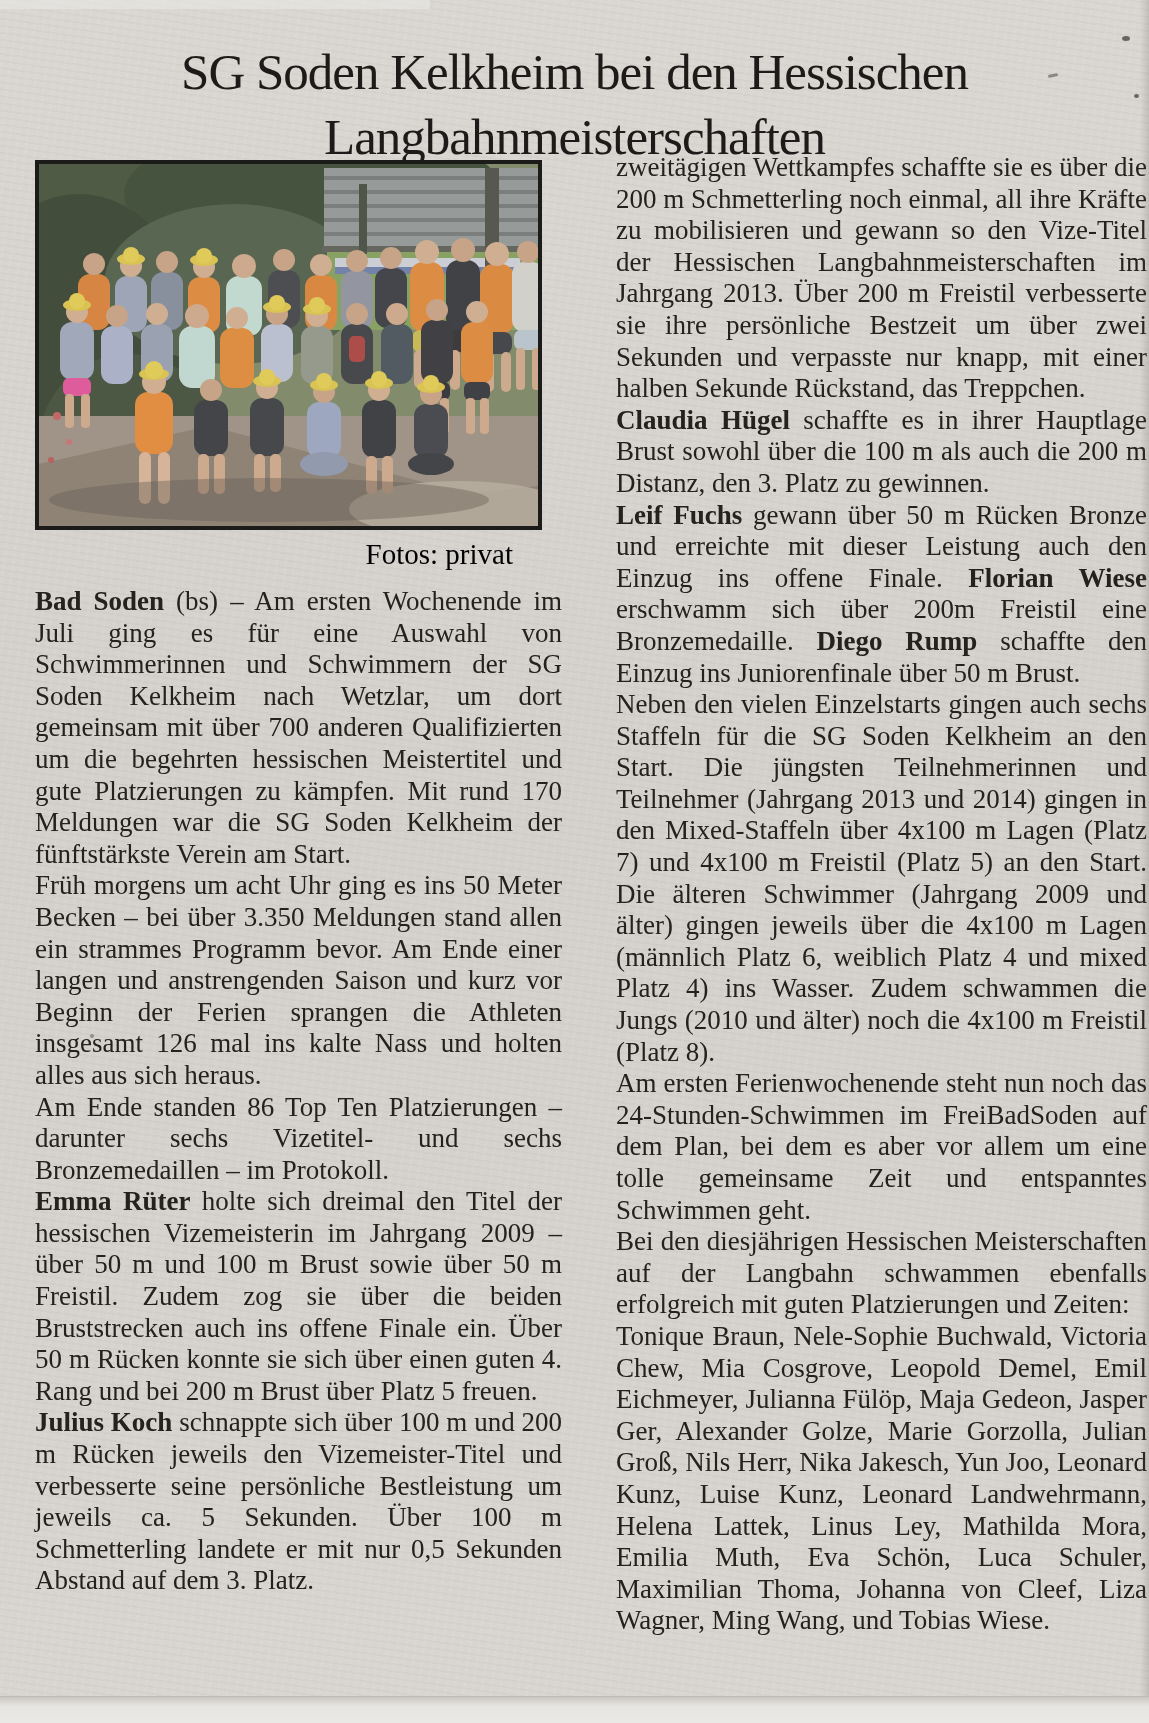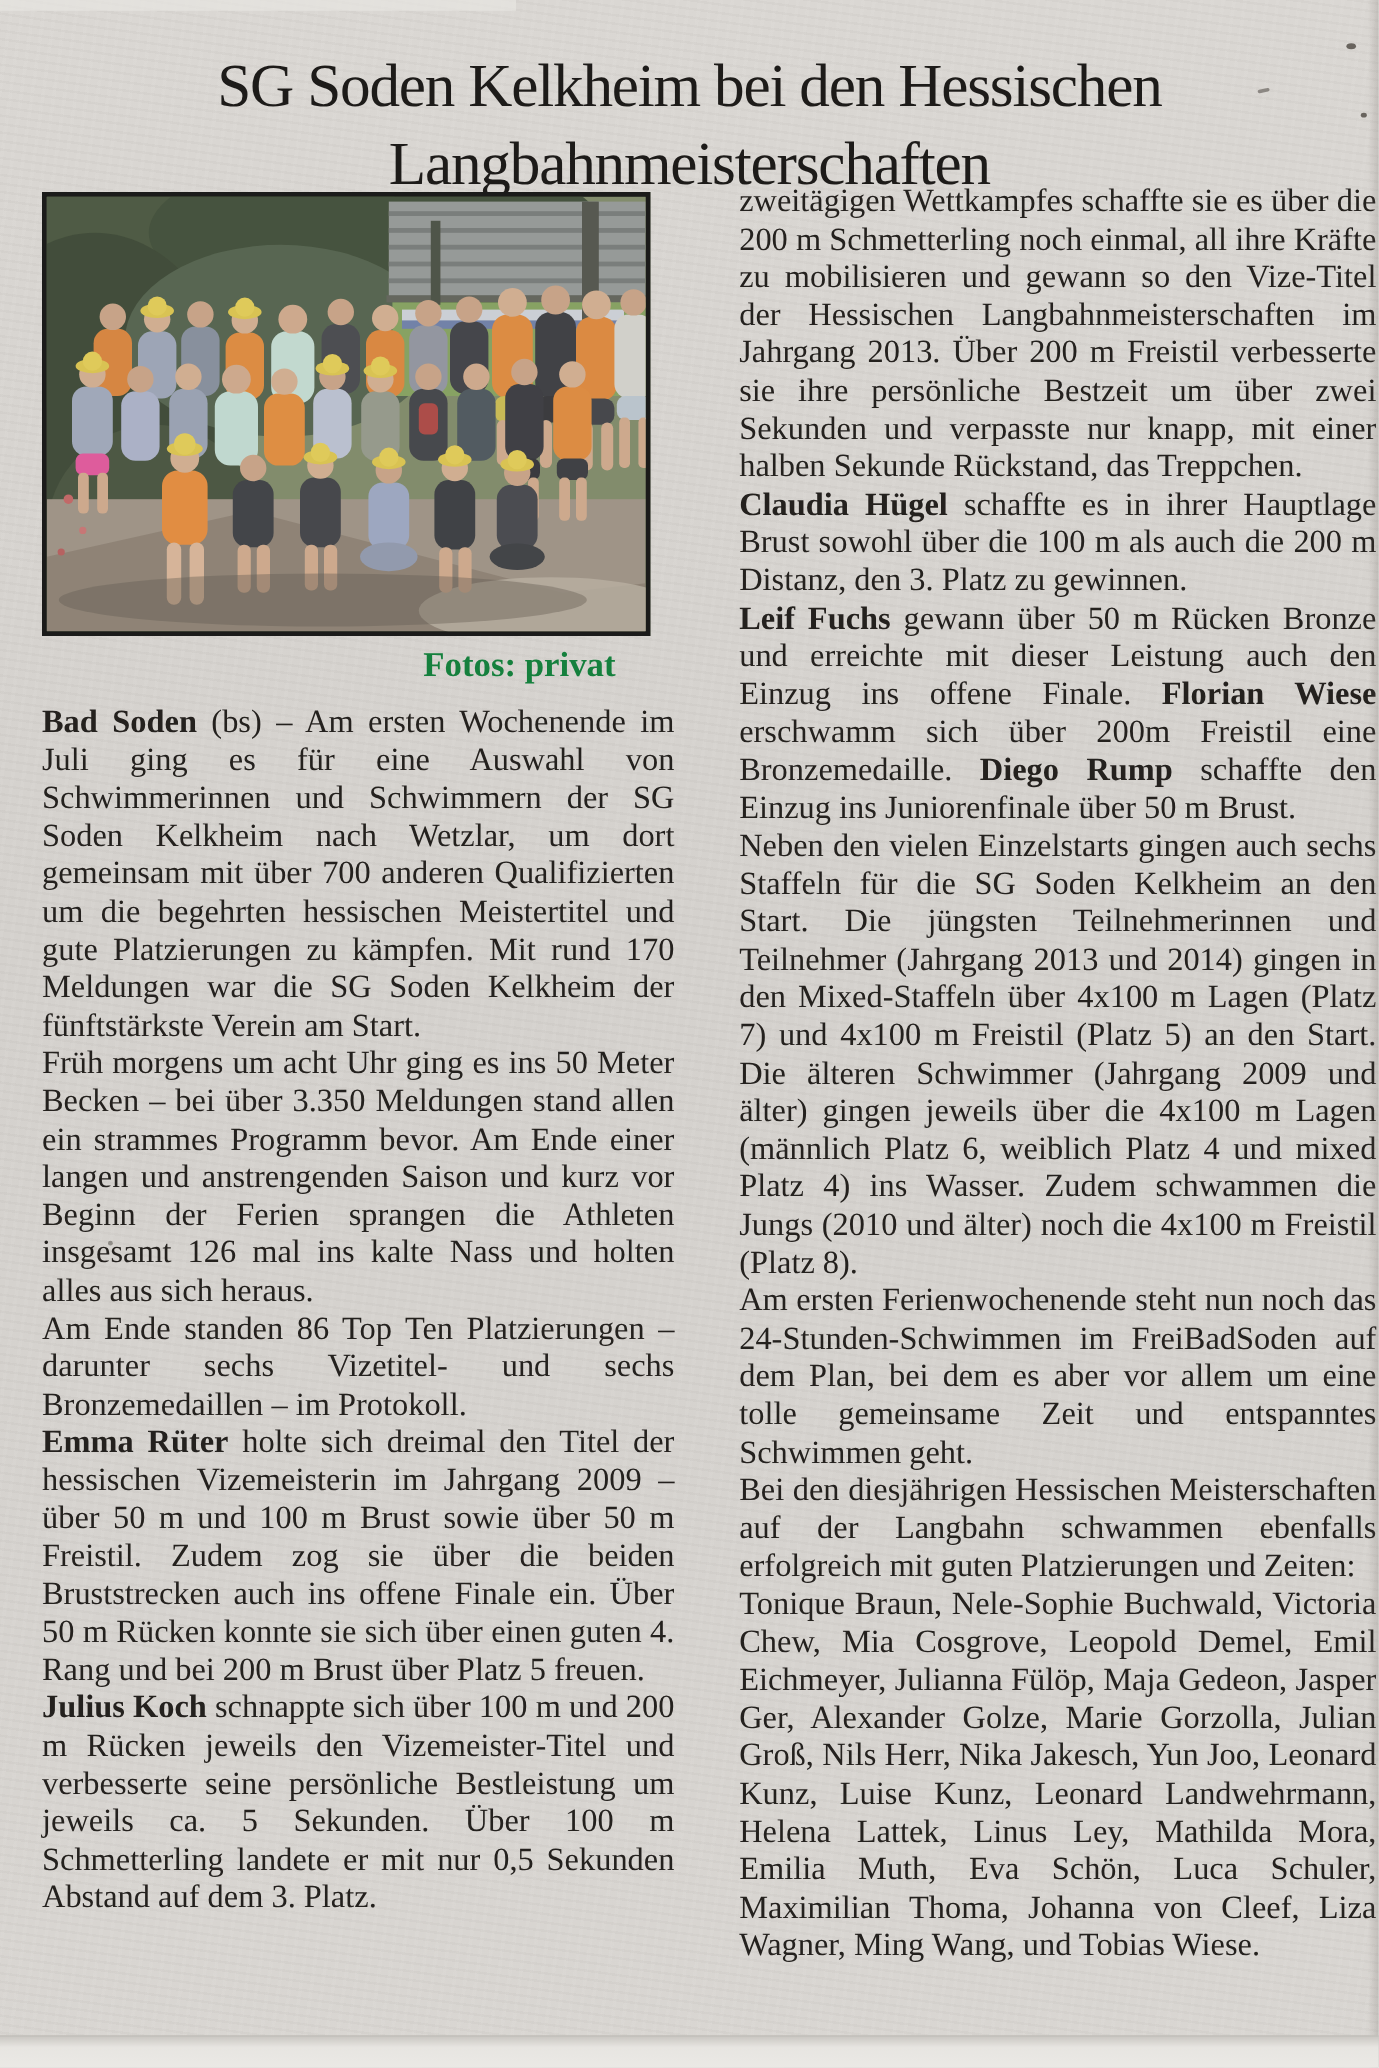--- a/index.html
+++ b/index.html
@@ -26,22 +26,22 @@
   .photo-frame{
     position:absolute;left:35px;top:160px;
     width:499px;height:362px;
     border:4px solid #1b1b1a;
     background:#7a8468;
     box-sizing:content-box;
   }
   .photo-frame svg{display:block;}
   .photo-caption{
     position:absolute;left:35px;top:537px;width:478px;
-    text-align:right;font-weight:bold;font-size:29px;line-height:34px;
-    color:#15803d;
+    text-align:right;font-weight:normal;font-size:29px;line-height:34px;
+    color:#000000;
   }
   .col{position:absolute;}
   .col-left{left:35px;top:586px;width:527px;}
   .col-right{left:600px;top:152px;width:531px;margin-left:16px;}
   .col p{
     margin:0;font-size:27px;line-height:31.6px;
     text-align:justify;text-justify:inter-word;
     hyphens:auto;-webkit-hyphens:auto;
     color:#24211e;
   }

